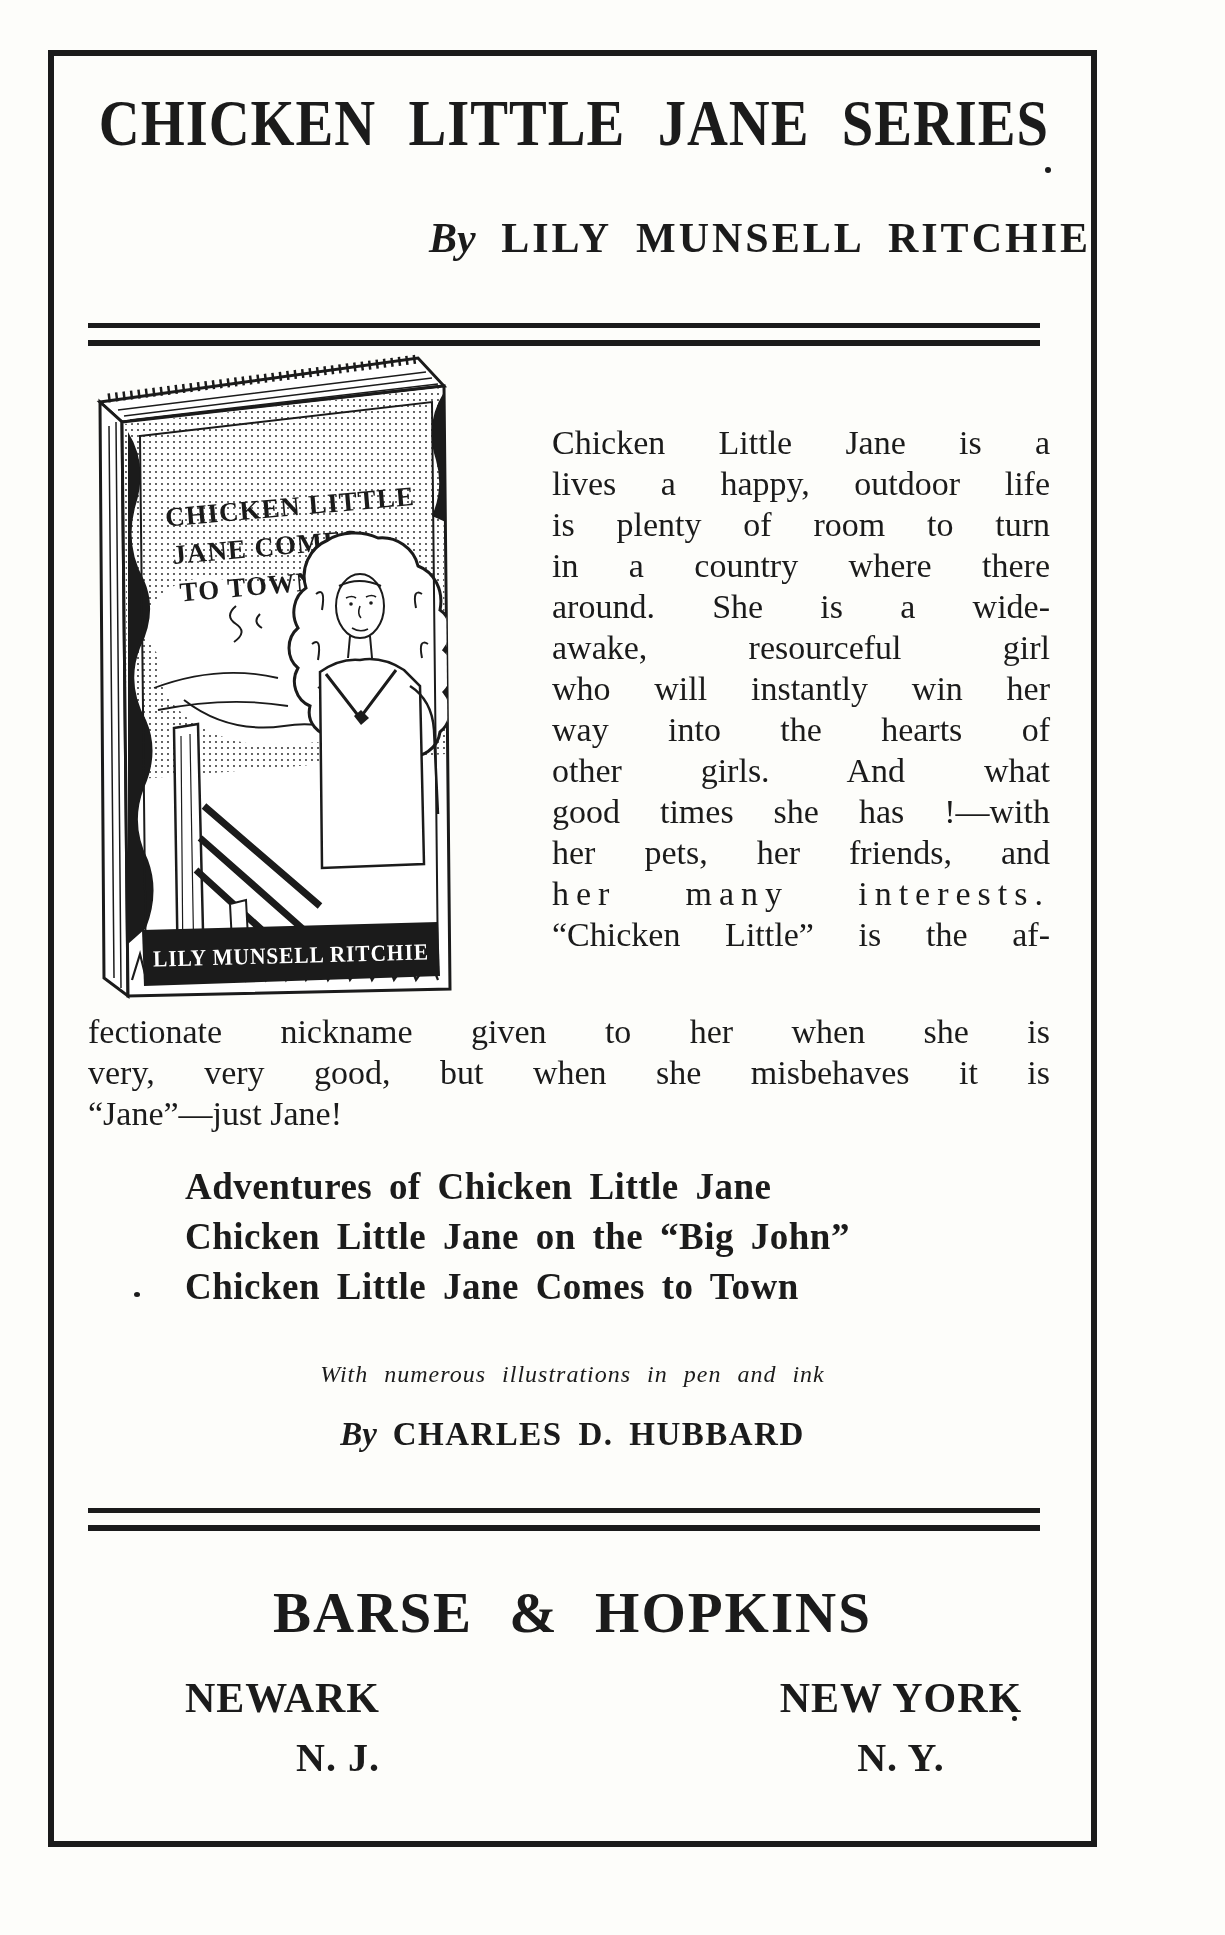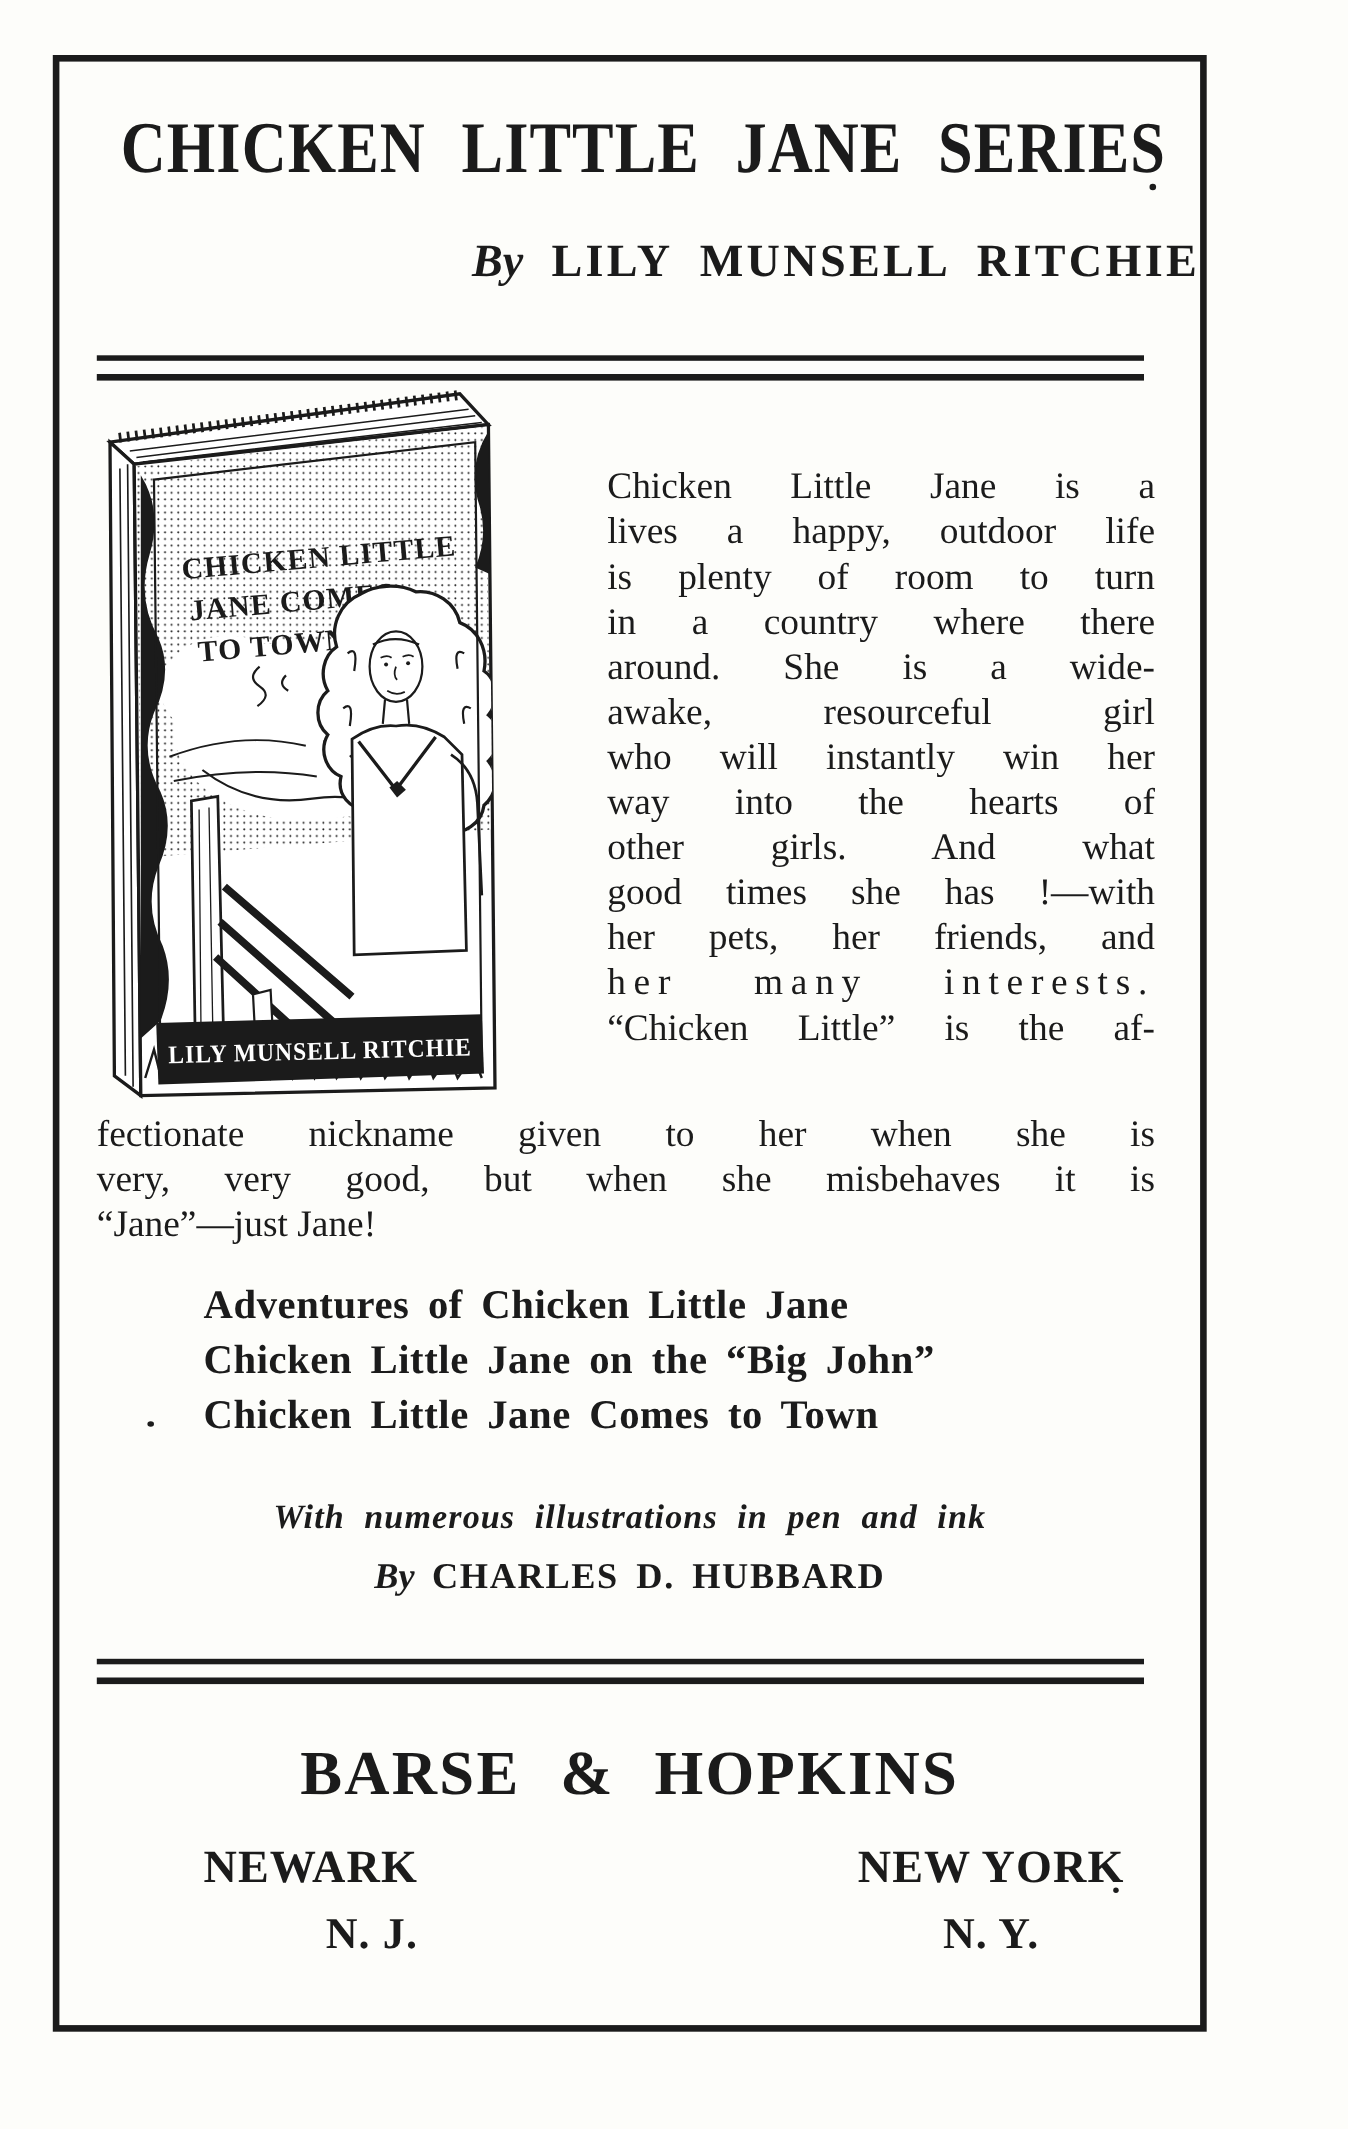--- a/index.html
+++ b/index.html
@@ -7,21 +7,21 @@
     width:1225px;height:1935px;position:relative;
     background:#fdfdfa;color:#1b1b1b;
     font-family:"Liberation Serif", serif;
     overflow:hidden;
   }
   .border-box{
     position:absolute;left:48px;top:50px;width:1037px;height:1785px;
     border:6px solid #1b1b1b;background:#fdfdfa;
   }
   .title{
-    position:absolute;left:0;top:32px;width:100%;margin:12px;
+    position:absolute;left:0;top:32px;width:100%;margin:1px;
     text-align:center;font-size:59px;font-weight:bold;
     letter-spacing:1px;word-spacing:18px;white-space:nowrap;
   }
   .title .squeeze{display:inline-block;transform:scale(.96,1.12);transform-origin:center;}
   .byline{
     position:absolute;left:0;top:158px;width:100%;
     text-align:right;font-size:42px;font-weight:bold;
     letter-spacing:3px;word-spacing:12px;white-space:nowrap;
   }
   .byline .by{font-style:italic;letter-spacing:0;}
@@ -43,21 +43,21 @@
   }
   .fline{height:41px;text-align:justify;text-align-last:justify;white-space:nowrap;}
   .fline.last{text-align-last:left;}
   .series-list{
     position:absolute;left:131px;top:1106px;
     font-size:37px;font-weight:bold;line-height:50px;
     word-spacing:7px;letter-spacing:.5px;white-space:nowrap;
   }
   .illus-note{
     position:absolute;left:0;top:1305px;width:100%;text-align:center;
-    font-size:31px;font-style:italic;font-weight:bold;
+    font-size:24px;font-style:italic;font-weight:normal;
     word-spacing:9px;letter-spacing:1px;white-space:nowrap;
   }
   .illus-by{
     position:absolute;left:0;top:1360px;width:100%;text-align:center;
     font-size:33px;font-weight:bold;letter-spacing:1.5px;word-spacing:6px;white-space:nowrap;
   }
   .illus-by .by{font-style:italic;letter-spacing:0;}
   .publisher-name{
     position:absolute;left:0;top:1524px;width:100%;text-align:center;
     font-size:57px;font-weight:bold;letter-spacing:2px;word-spacing:20px;white-space:nowrap;

